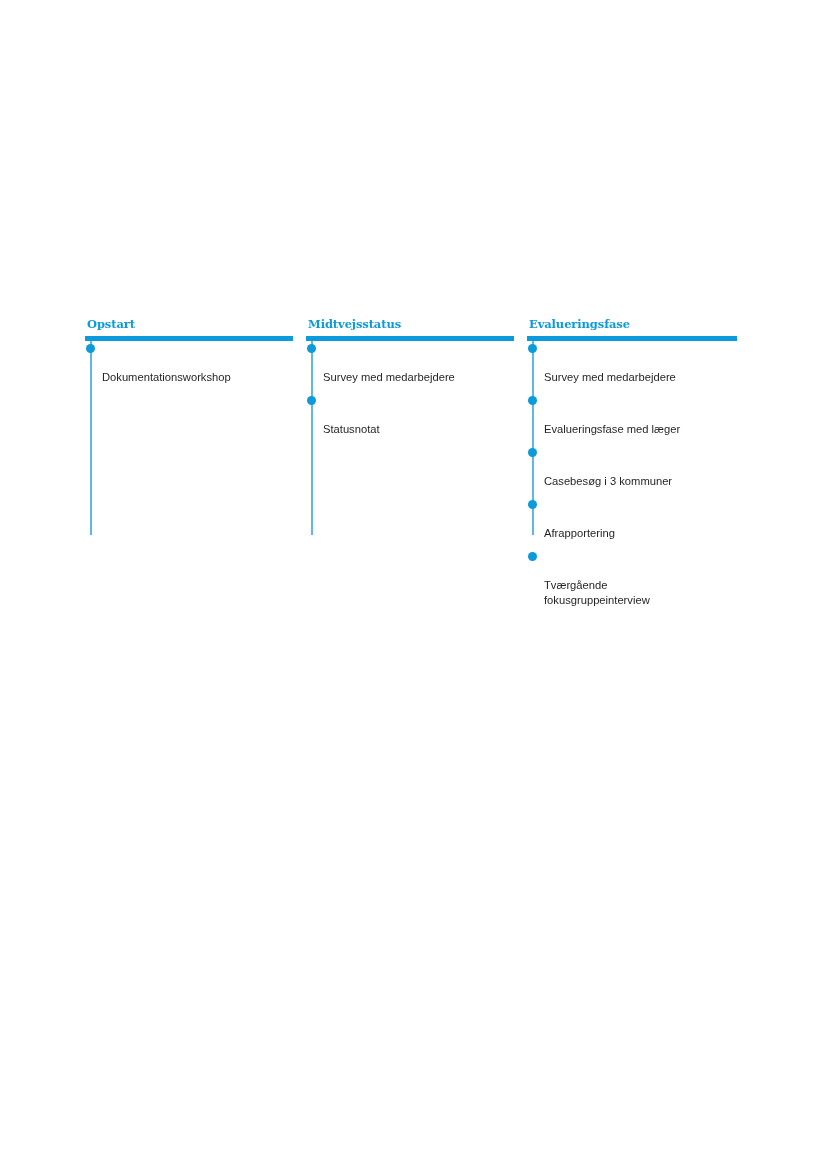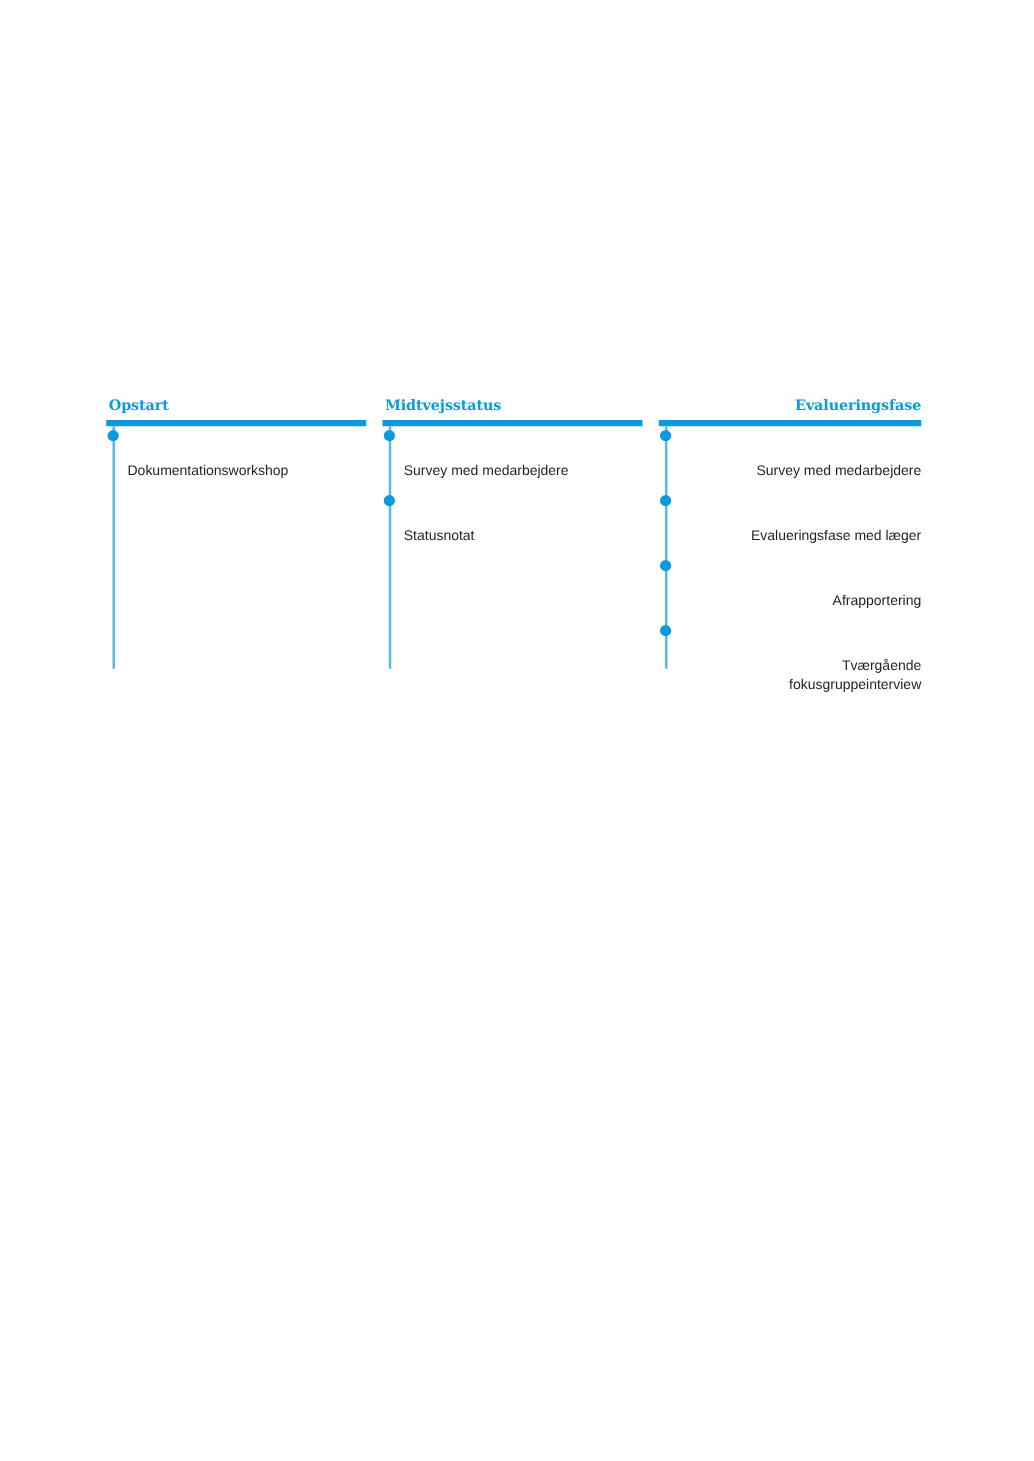--- a/index.html
+++ b/index.html
@@ -84,21 +84,21 @@
     top: 2.6px;
     width: 9px;
     height: 9px;
     border-radius: 50%;
     background: #0b9ada;
   }
 
   
   #phase-col-0 { left: 85px;  width: 208px; }
   #phase-col-1 { left: 306px; width: 208px; }
-  #phase-col-2 { left: 527px; width: 210px; text-align: right; }
+  #phase-col-2 { left: 527px; width: 210px; }
 
   #phase-col-0 .track-line { height: 190px; }
   #phase-col-1 .track-line { height: 190px; }
   #phase-col-2 .track-line { height: 190px; }
 </style>
 </head>
 <body>
 
 <div id="timeline-figure">
 
@@ -143,20 +143,24 @@
         <li class="milestone">
           <span class="milestone-dot"></span>
           <span>Survey med medarbejdere</span>
         </li>
         <li class="milestone">
           <span class="milestone-dot"></span>
           <span>Evalueringsfase med læger</span>
         </li>
         <li class="milestone">
           <span class="milestone-dot"></span>
+          <span>Casebesøg i 3 kommuner</span>
+        </li>
+        <li class="milestone">
+          <span class="milestone-dot"></span>
           <span>Afrapportering</span>
         </li>
         <li class="milestone">
           <span class="milestone-dot"></span>
           <span>Tværgående
 fokusgruppeinterview</span>
         </li>
       </ul>
     </div>
   </div>

